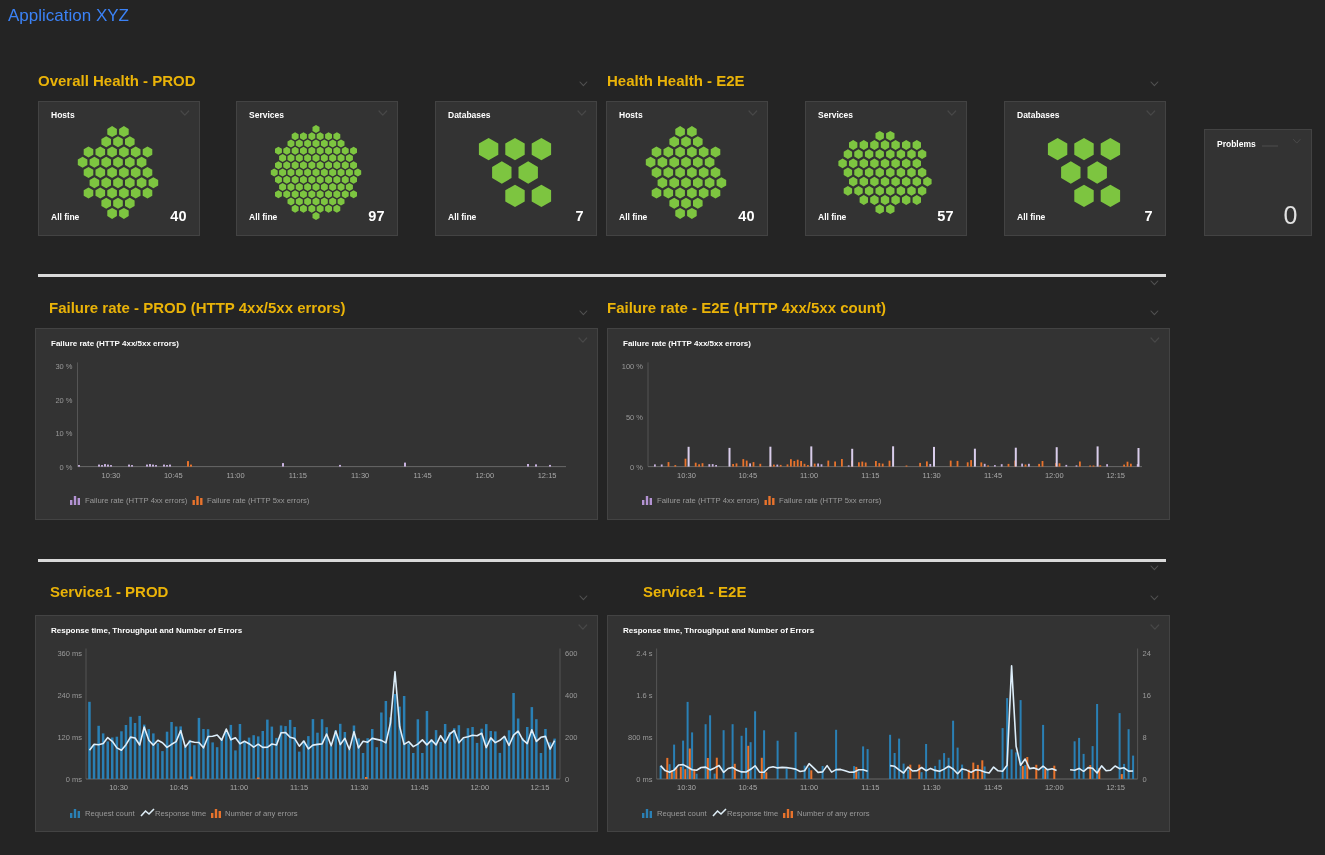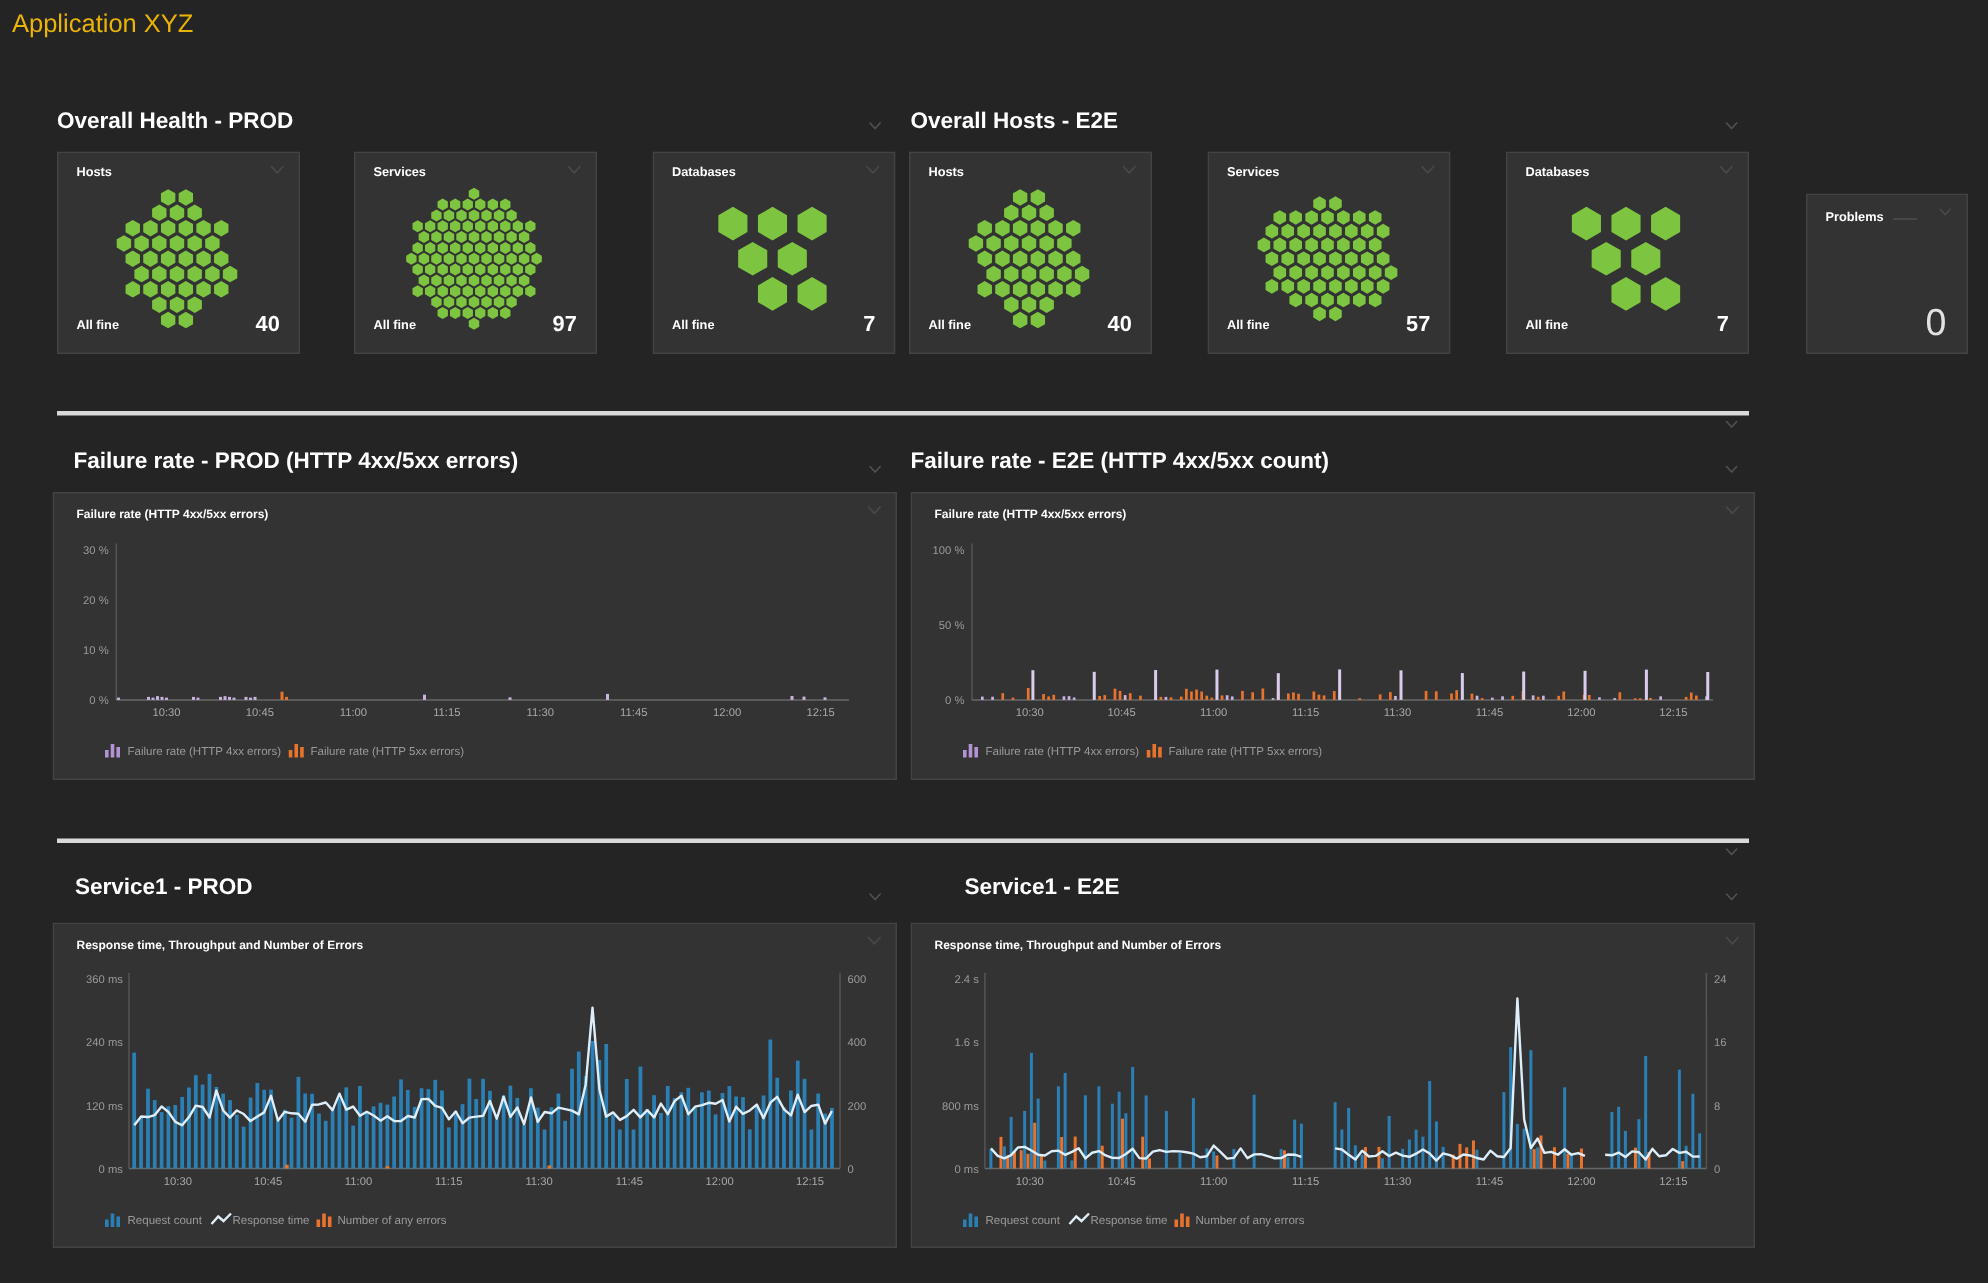--- a/index.html
+++ b/index.html
@@ -1,20 +1,20 @@
 <!DOCTYPE html>
 <html><head><meta charset="utf-8"><style>
 *{margin:0;padding:0;box-sizing:border-box}
 html,body{width:1325px;height:855px;background:#242424;font-family:"Liberation Sans",sans-serif;overflow:hidden}
 .abs{position:absolute}
-.st{position:absolute;font-size:15px;font-weight:bold;color:#ffffff;letter-spacing:0px}
+.st{position:absolute;font-size:15px;font-weight:bold;color:#eab308;letter-spacing:0px}
 </style></head><body>
-<div class="abs" style="left:8px;top:6px;font-size:17px;color:#eab308">Application XYZ</div>
+<div class="abs" style="left:8px;top:6px;font-size:17px;color:#3b82f6">Application XYZ</div>
 <div class="st" style="left:38px;top:72px">Overall Health - PROD</div>
-<div class="st" style="left:607px;top:72px">Overall Hosts - E2E</div>
+<div class="st" style="left:607px;top:72px">Health Health - E2E</div>
 <svg class="abs" style="left:579px;top:81px" width="12" height="8">
     <polyline points="1.0,1.0 4.4,4.7 7.8,1.0" fill="none" stroke="#515151" stroke-width="1.1" stroke-linecap="round" stroke-linejoin="round"></polyline>
   </svg>
 <svg class="abs" style="left:1150px;top:81px" width="12" height="8">
     <polyline points="1.0,1.0 4.4,4.7 7.8,1.0" fill="none" stroke="#515151" stroke-width="1.1" stroke-linecap="round" stroke-linejoin="round"></polyline>
   </svg>
 <svg class="abs" style="left:38px;top:101px" width="162" height="135">
     <rect x="0.5" y="0.5" width="161" height="134" fill="#333333" stroke="#434343"></rect>
     <text x="13" y="16.5" font-size="8.5" font-weight="bold" fill="#ffffff">Hosts</text>
     <polyline points="143.0,10.0 146.8,14.2 150.7,10.0" fill="none" stroke="#484848" stroke-width="1.2" stroke-linecap="round" stroke-linejoin="round"></polyline>

